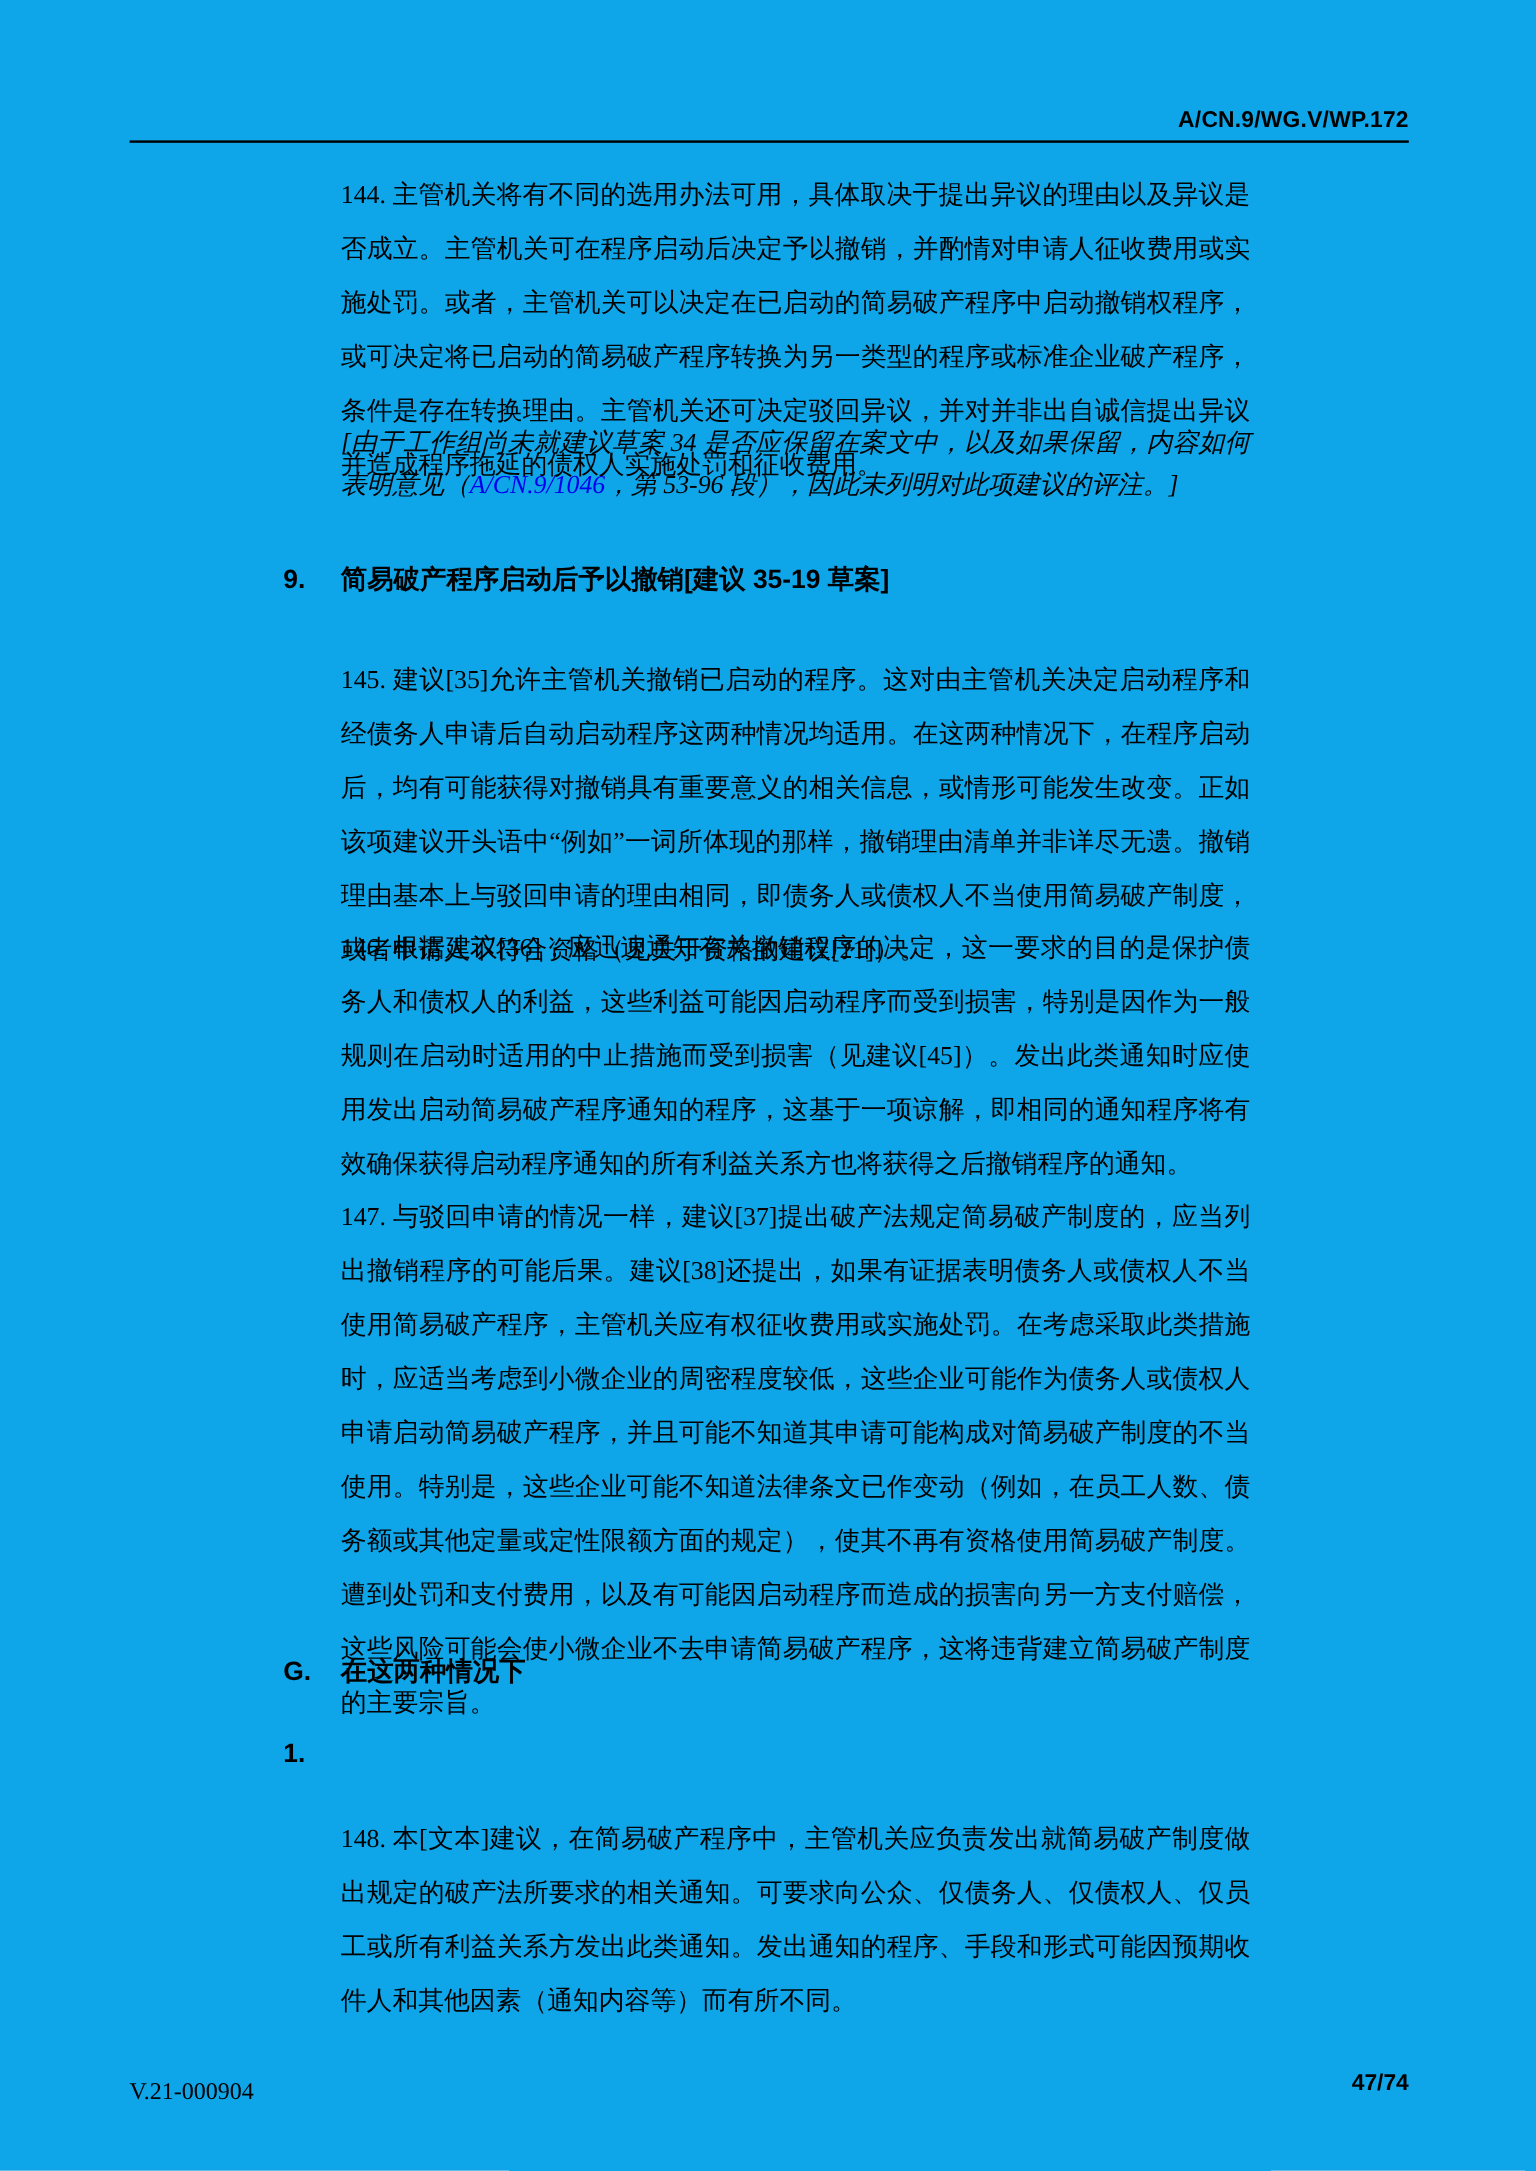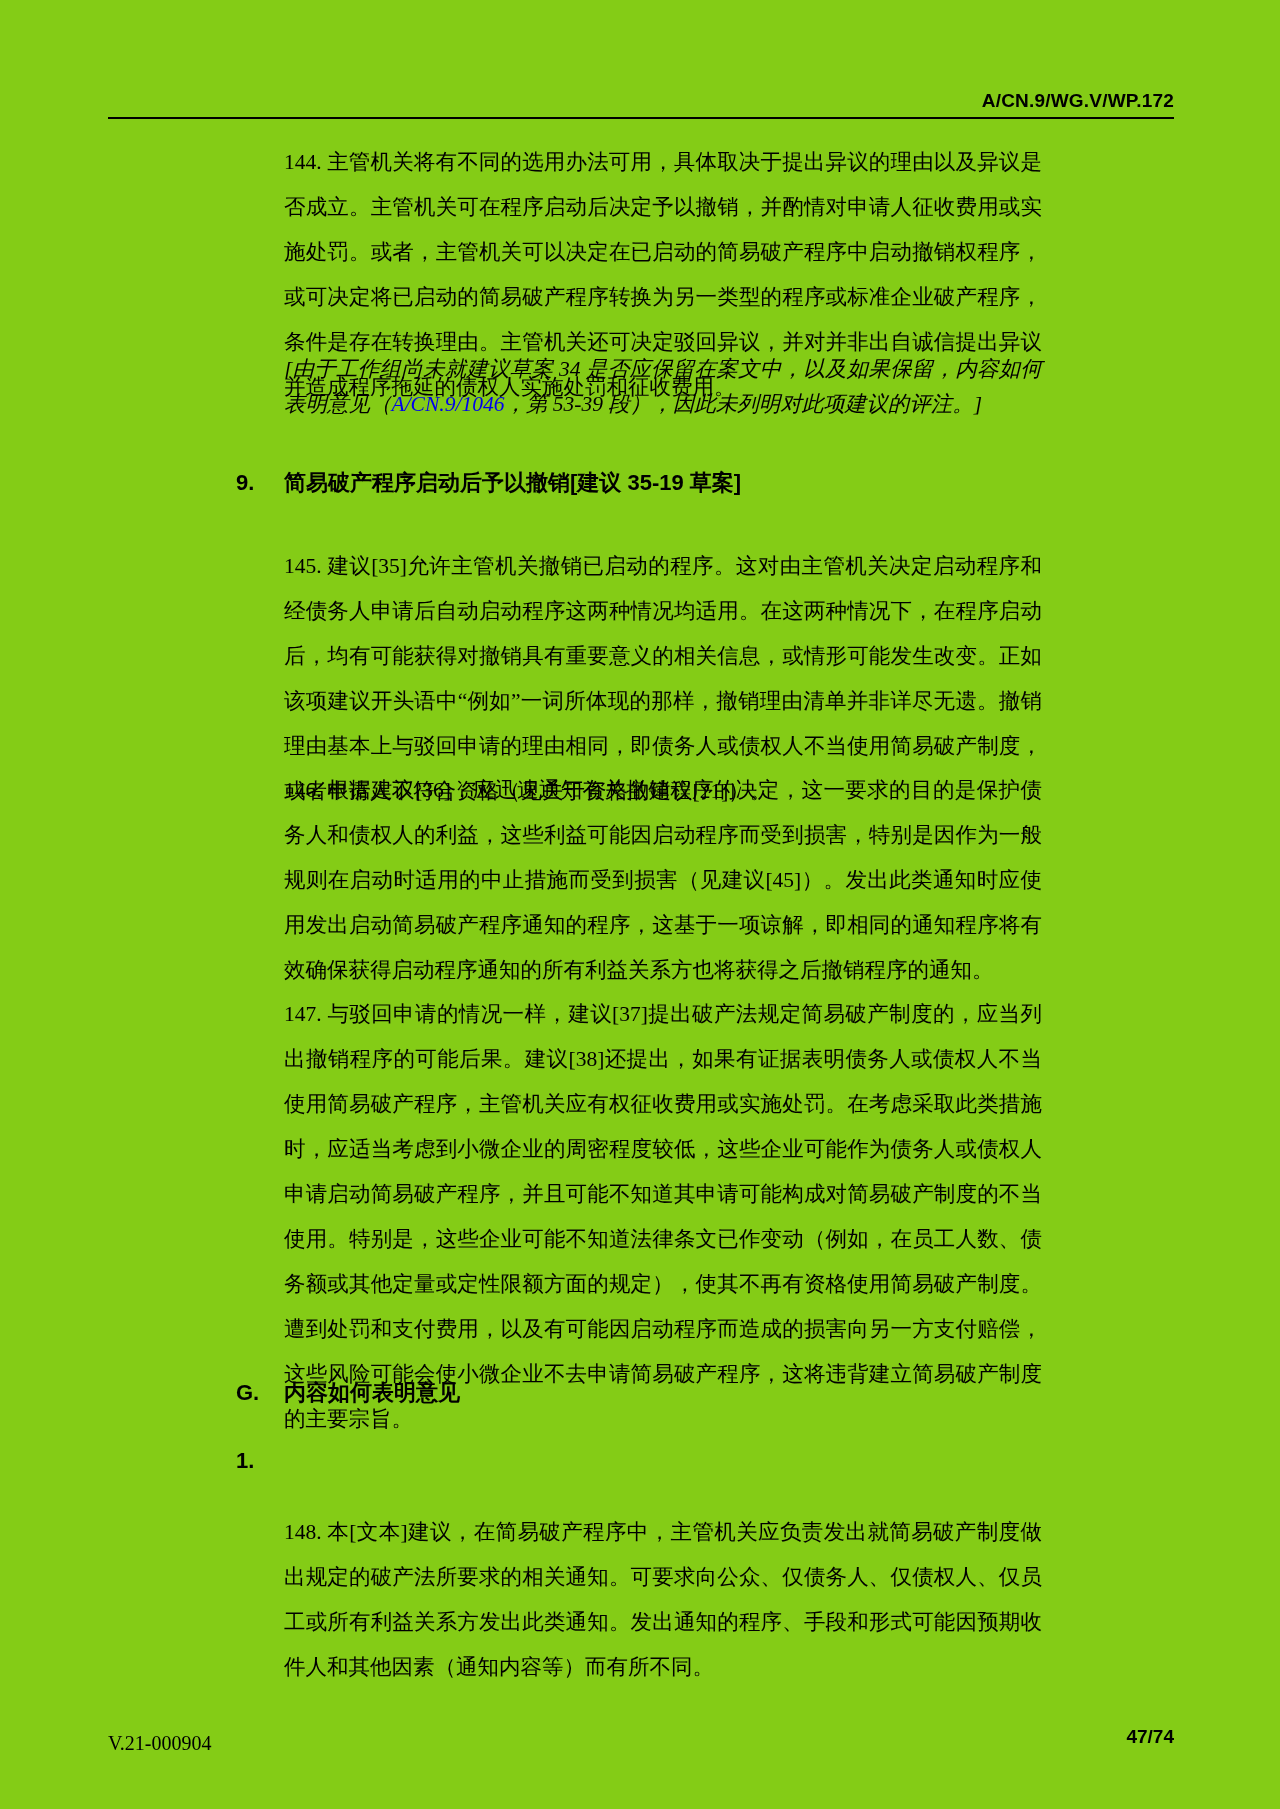--- a/index.html
+++ b/index.html
@@ -5,21 +5,21 @@
   html, body {
     margin: 0;
     padding: 0;
     background: #e8e8e8;
   }
   .page {
     position: relative;
     width: 1280px;
     height: 1809px;
     margin: 0 auto;
-    background: #84cc16;
+    background: #0ea5e9;
     overflow: hidden;
     color: #000000;
   }
   .doc-symbol {
     position: absolute;
     top: 90px;
     right: 106px;
     font-family: "Liberation Sans", "DejaVu Sans", sans-serif;
     font-weight: bold;
     font-size: 19px;
@@ -93,36 +93,36 @@
 <body>
 
 <div class="page">
 
   <div class="doc-symbol">A/CN.9/WG.V/WP.172</div>
 
   <div class="header-rule"></div>
 
   <div class="para para-144">144. 主管机关将有不同的选用办法可用，具体取决于提出异议的理由以及异议是否成立。主管机关可在程序启动后决定予以撤销，并酌情对申请人征收费用或实施处罚。或者，主管机关可以决定在已启动的简易破产程序中启动撤销权程序，或可决定将已启动的简易破产程序转换为另一类型的程序或标准企业破产程序，条件是存在转换理由。主管机关还可决定驳回异议，并对并非出自诚信提出异议并造成程序拖延的债权人实施处罚和征收费用。</div>
 
-  <div class="para note"><span>[由于工作组尚未就建议草案 34 是否应保留在案文中，以及如果保留，内容如何表明意见（</span><a href="#" id="note-link" style="color: rgb(0, 0, 238);">A/CN.9/1046</a><span>，第 53-39 段），因此未列明对此项建议的评注。]</span></div>
+  <div class="para note"><span>[由于工作组尚未就建议草案 34 是否应保留在案文中，以及如果保留，内容如何表明意见（</span><a href="#" id="note-link" style="color: rgb(0, 0, 238);">A/CN.9/1046</a><span>，第 53-96 段），因此未列明对此项建议的评注。]</span></div>
 
   <div class="heading heading-9">
     <span class="h-num">9.</span>
     <span class="h-text">简易破产程序启动后予以撤销[建议 35-19 草案]</span>
   </div>
 
   <div class="para para-145">145. 建议[35]允许主管机关撤销已启动的程序。这对由主管机关决定启动程序和经债务人申请后自动启动程序这两种情况均适用。在这两种情况下，在程序启动后，均有可能获得对撤销具有重要意义的相关信息，或情形可能发生改变。正如该项建议开头语中“例如”一词所体现的那样，撤销理由清单并非详尽无遗。撤销理由基本上与驳回申请的理由相同，即债务人或债权人不当使用简易破产制度，或者申请人不符合资格（见关于资格的建议[21]）。</div>
 
   <div class="para para-146">146. 根据建议[36]，应迅速通知有关撤销程序的决定，这一要求的目的是保护债务人和债权人的利益，这些利益可能因启动程序而受到损害，特别是因作为一般规则在启动时适用的中止措施而受到损害（见建议[45]）。发出此类通知时应使用发出启动简易破产程序通知的程序，这基于一项谅解，即相同的通知程序将有效确保获得启动程序通知的所有利益关系方也将获得之后撤销程序的通知。</div>
 
   <div class="para para-147">147. 与驳回申请的情况一样，建议[37]提出破产法规定简易破产制度的，应当列出撤销程序的可能后果。建议[38]还提出，如果有证据表明债务人或债权人不当使用简易破产程序，主管机关应有权征收费用或实施处罚。在考虑采取此类措施时，应适当考虑到小微企业的周密程度较低，这些企业可能作为债务人或债权人申请启动简易破产程序，并且可能不知道其申请可能构成对简易破产制度的不当使用。特别是，这些企业可能不知道法律条文已作变动（例如，在员工人数、债务额或其他定量或定性限额方面的规定），使其不再有资格使用简易破产制度。遭到处罚和支付费用，以及有可能因启动程序而造成的损害向另一方支付赔偿，这些风险可能会使小微企业不去申请简易破产程序，这将违背建立简易破产制度的主要宗旨。</div>
 
   <div class="heading heading-G">
     <span class="h-num">G.</span>
-    <span class="h-text">内容如何表明意见</span>
+    <span class="h-text">在这两种情况下</span>
   </div>
 
   <div class="heading heading-1">
     <span class="h-num">1.</span>
   </div>
 
   <div class="para para-148">148. 本[文本]建议，在简易破产程序中，主管机关应负责发出就简易破产制度做出规定的破产法所要求的相关通知。可要求向公众、仅债务人、仅债权人、仅员工或所有利益关系方发出此类通知。发出通知的程序、手段和形式可能因预期收件人和其他因素（通知内容等）而有所不同。</div>
 
   <div class="footer-job">V.21-000904</div>
 

